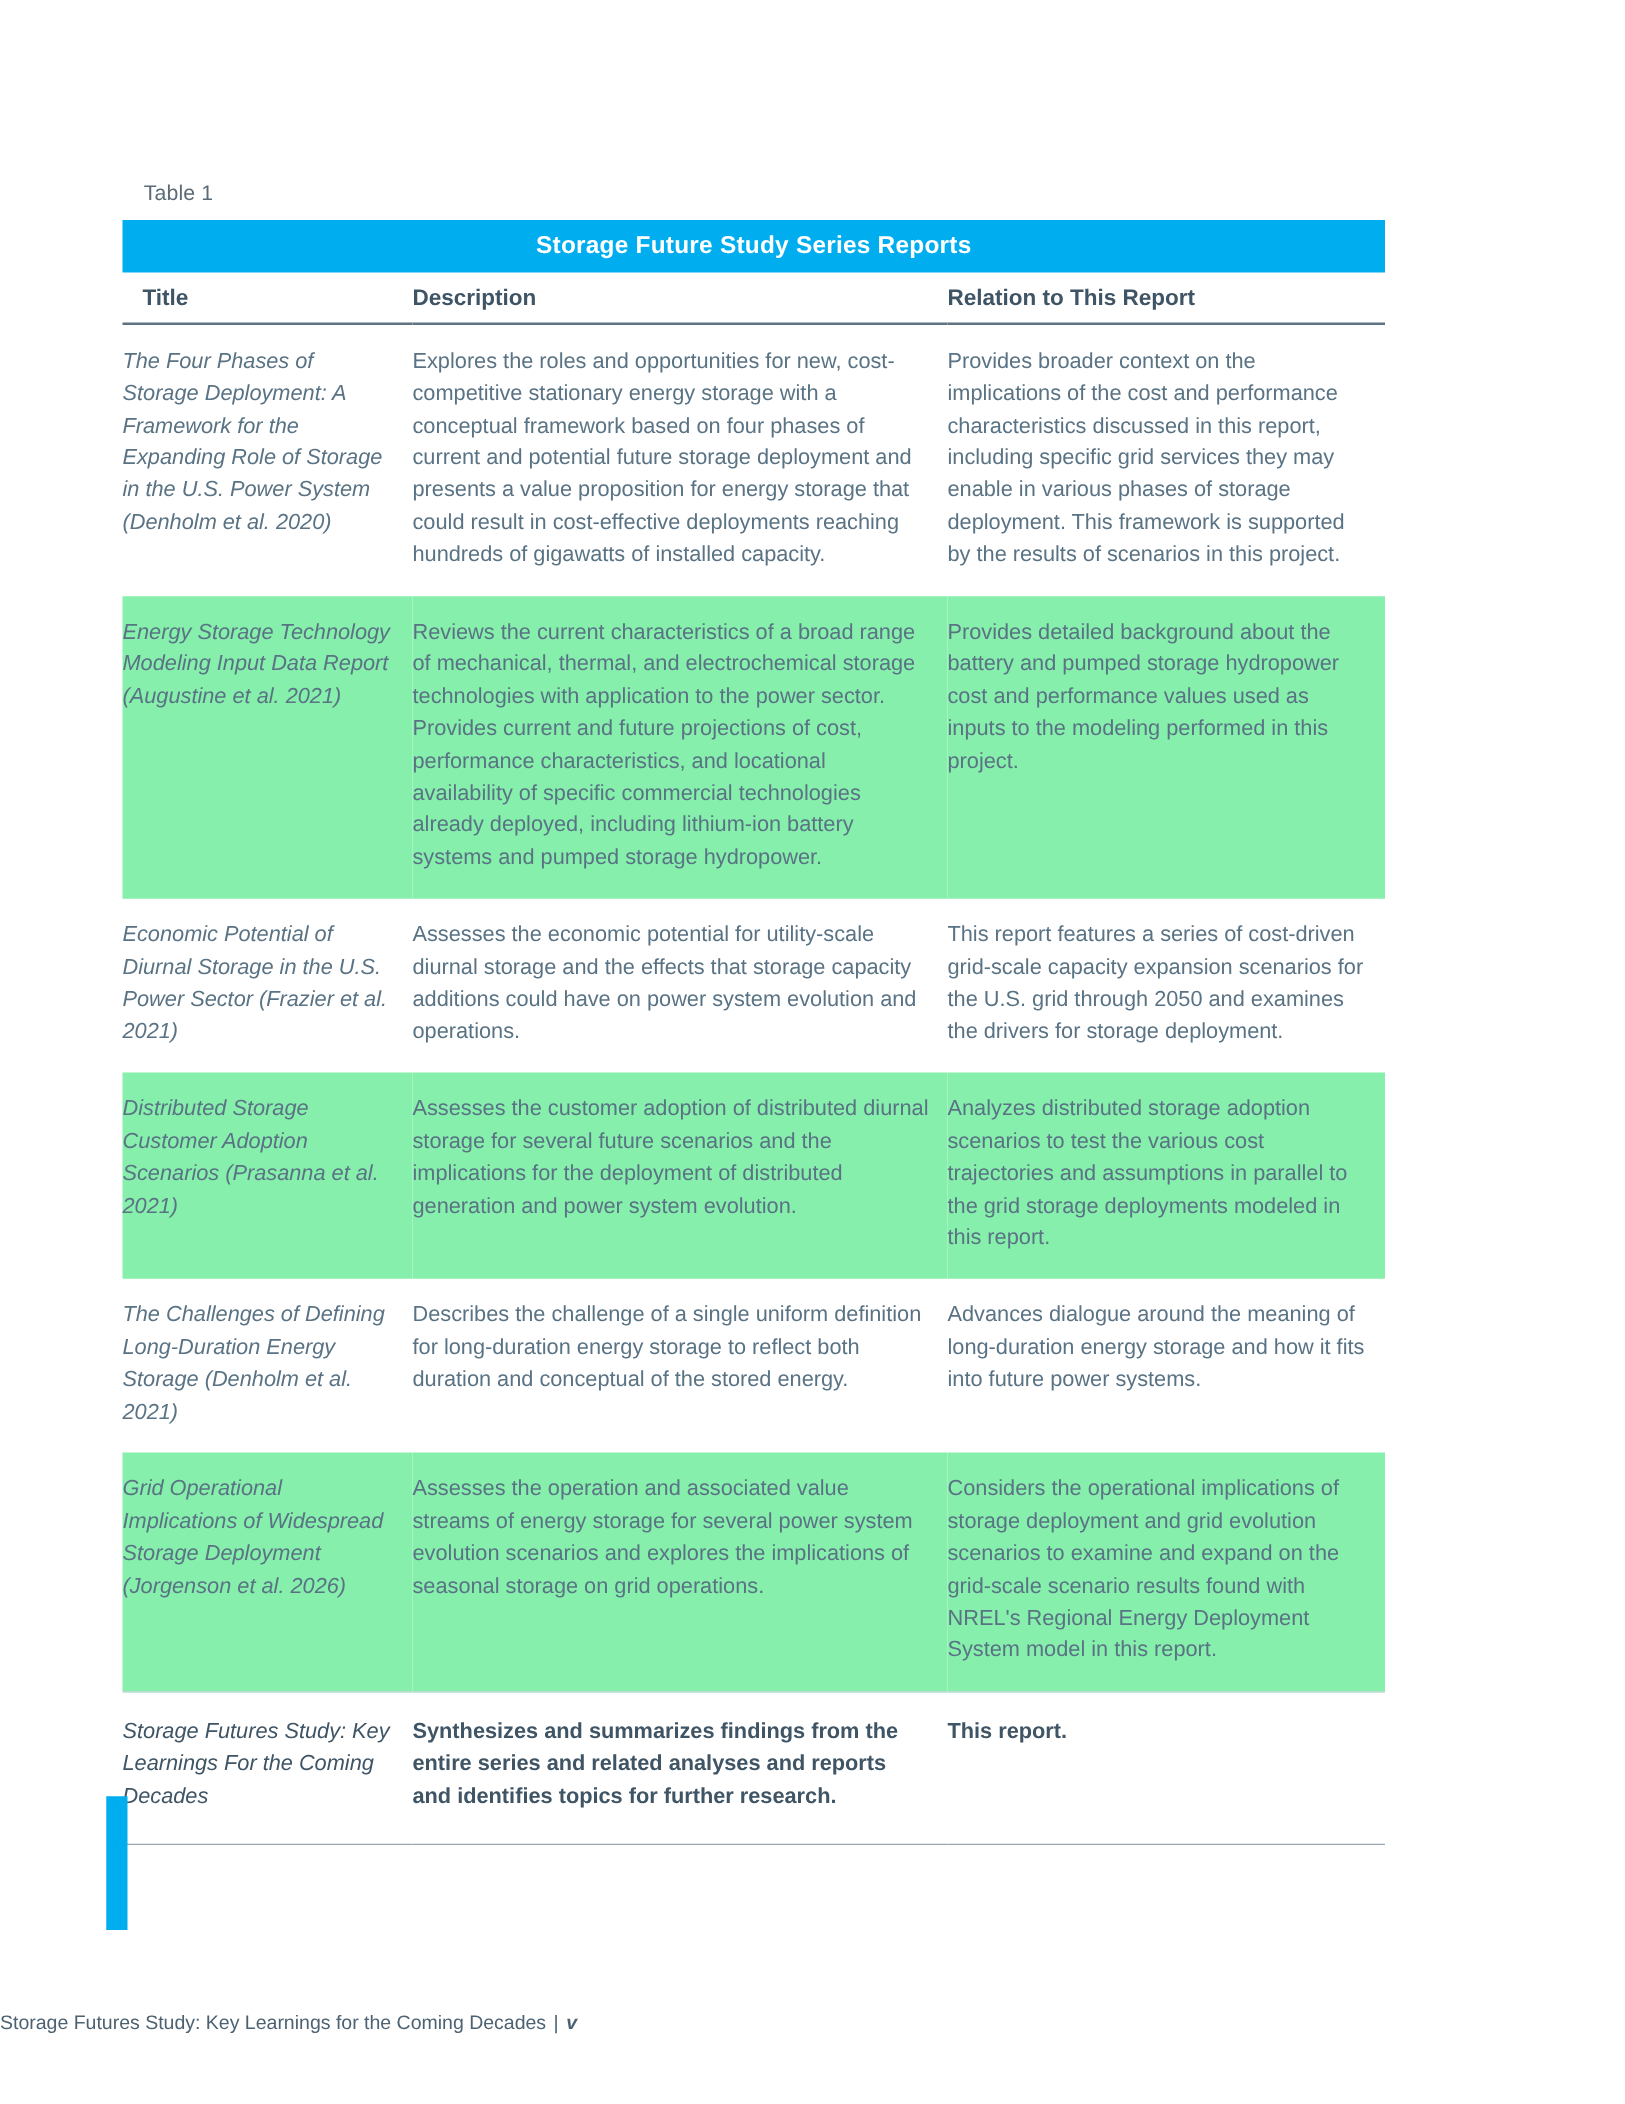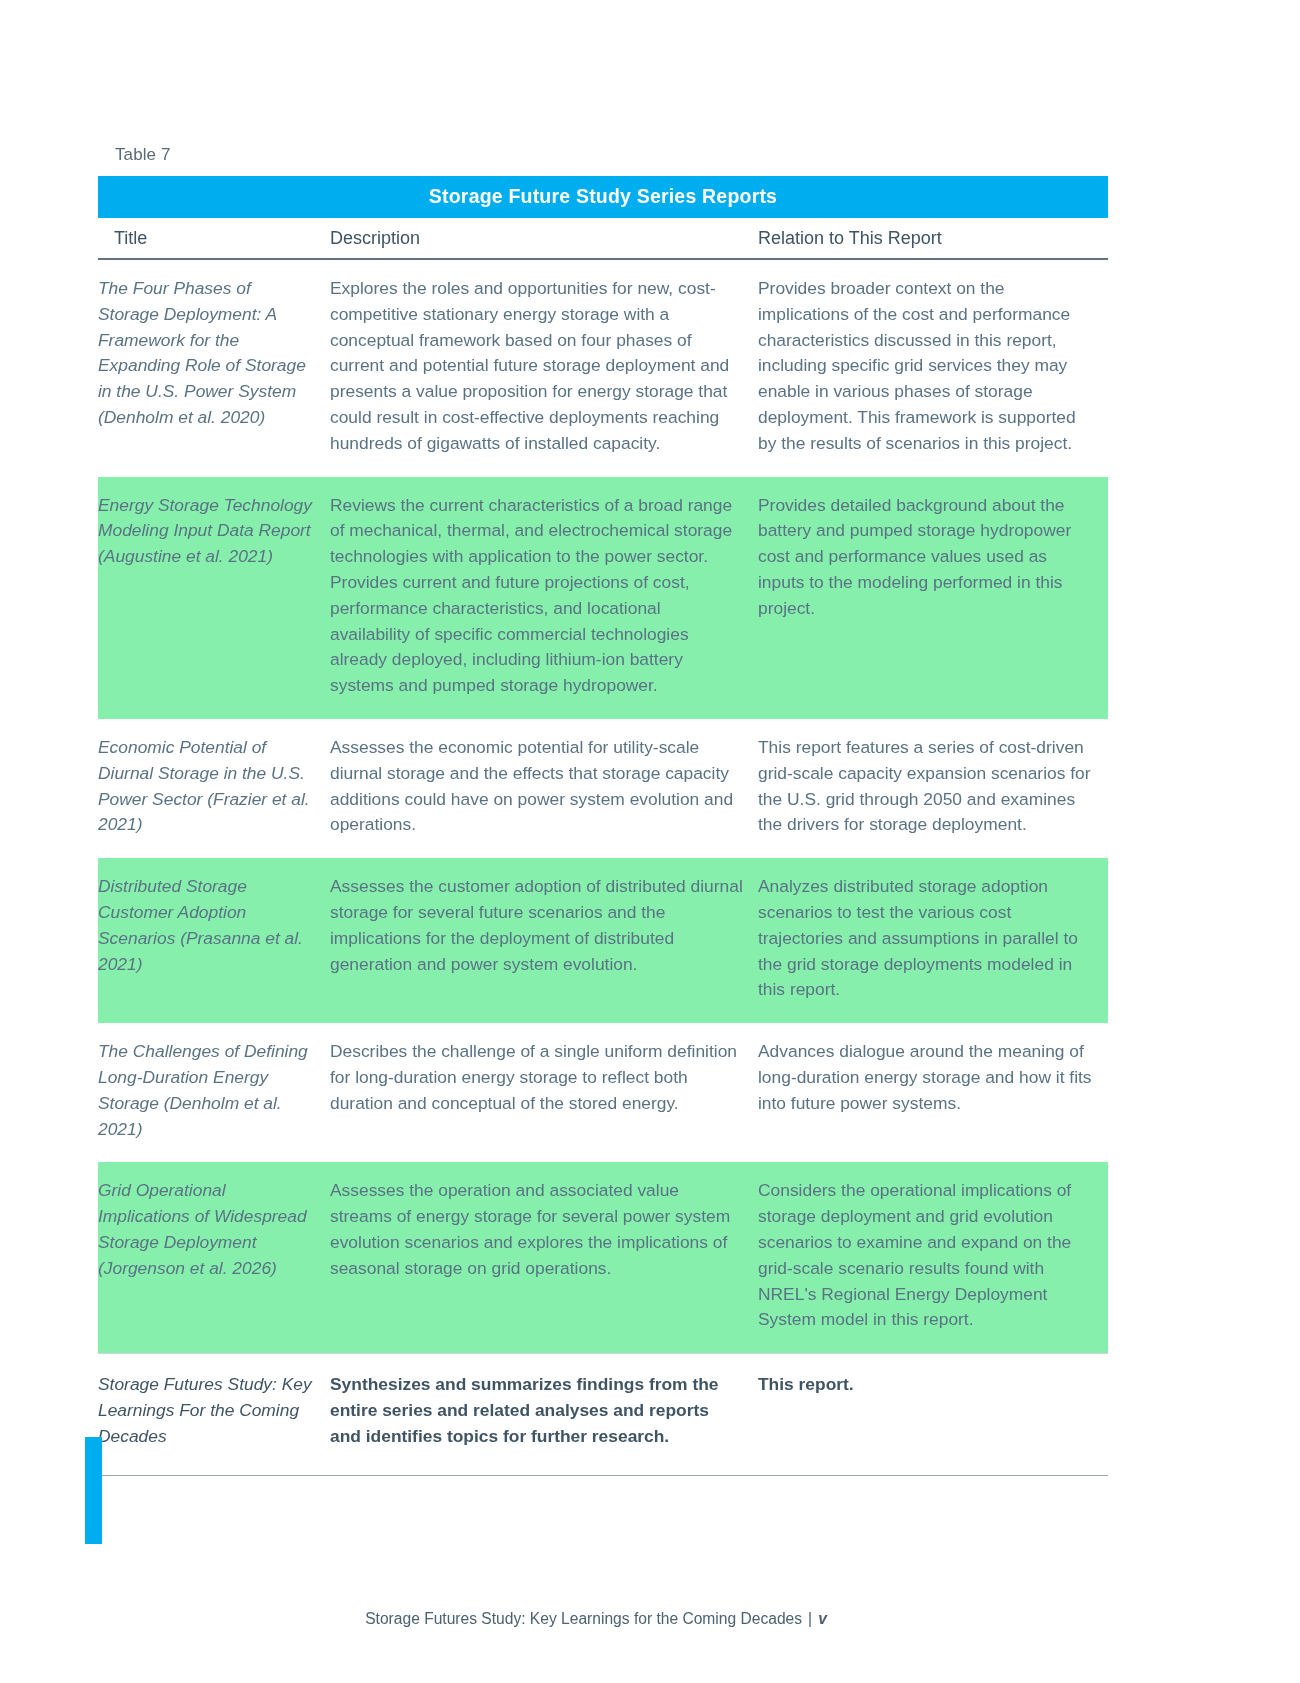--- a/index.html
+++ b/index.html
@@ -45,21 +45,21 @@
     letter-spacing: 0.2px;
   }
   table.series {
     border-collapse: collapse;
     width: 1010px;
     table-layout: fixed;
   }
   table.series th {
     text-align: left;
     font-size: 18px;
-    font-weight: normal;
+    font-weight: bold;
     color: #3f5464;
     padding: 10px 0 9px 0;
     border-bottom: 2.2px solid #5f7382;
     vertical-align: bottom;
   }
   table.series th.c1 { padding-left: 16px; }
   table.series td {
     vertical-align: top;
     font-size: 17.4px;
     line-height: 25.8px;
@@ -91,38 +91,38 @@
     top: 1437px;
     width: 17px;
     height: 107px;
     background: #00AEEF;
   }
   .footer {
     position: absolute;
     left: 0;
     top: 1610px;
     width: 1300px;
-    text-align: center;
+    text-align: left;
     padding-right: 108px;
     box-sizing: border-box;
     font-size: 15.6px;
     color: #4c6272;
   }
   .footer .pagenum {
     font-weight: bold;
     font-style: italic;
   }
   .footer .sep { padding: 0 6px; }
 </style>
 </head>
 <body>
 
 <div class="page">
 
-  <div class="table-caption">Table 7</div>
+  <div class="table-caption">Table 1</div>
 
   <div class="table-wrap">
     <div class="banner">Storage Future Study Series Reports</div>
 
     <table class="series">
       <colgroup>
         <col class="col1">
           <col class="col2">
           <col class="col3">
       </colgroup>

